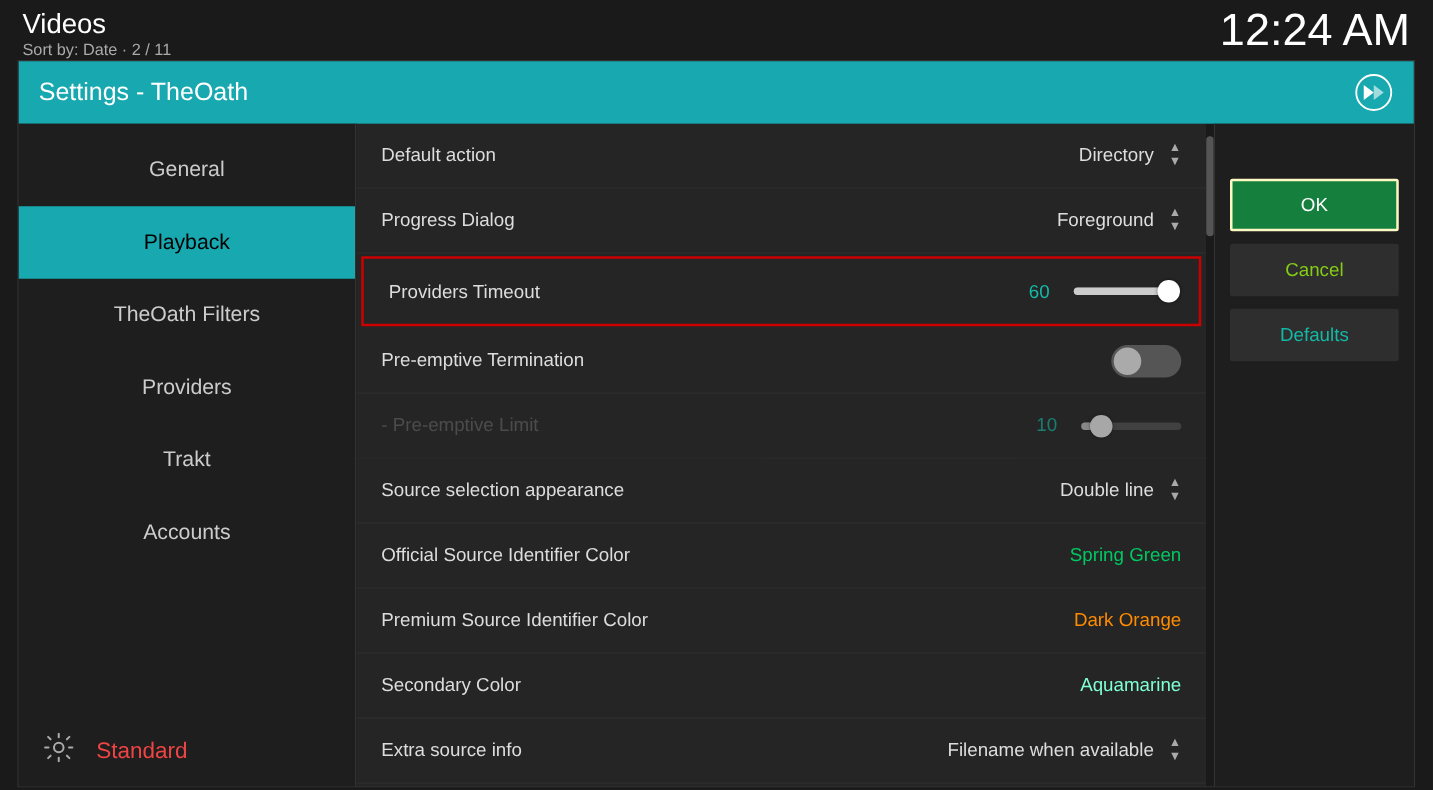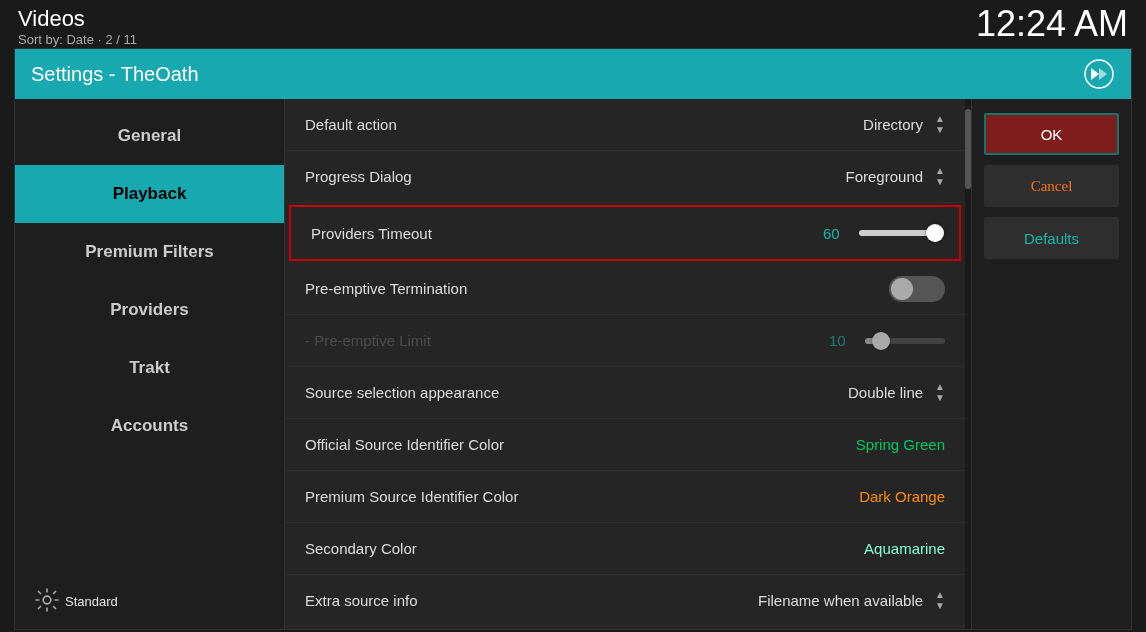--- a/index.html
+++ b/index.html
@@ -76,39 +76,39 @@
       display: flex;
       flex-direction: column;
       padding-top: 8px;
     }
     .sidebar-item {
       height: 58px;
       display: flex;
       align-items: center;
       justify-content: center;
       font-size: 17px;
-      font-weight: 700;
+      font-weight: 400;
       color: #ccc;
       cursor: pointer;
       border: 1px solid transparent;
     }
     .sidebar-item.active {
       background: #17a8b0;
       color: #000000;
     }
     .sidebar-spacer {
       flex: 1;
     }
     .sidebar-bottom {
       padding: 14px 20px;
       display: flex;
       align-items: center;
-      gap: 6px;
-      color: #e5e5e5;
-      font-size: 13px;
+      gap: 18px;
+      color: #ef4444;
+      font-size: 18px;
     }
     .gear-icon svg {
       width: 24px;
       height: 24px;
     }
 
     
     .main-content {
       flex: 1;
       background: #252525;
@@ -228,28 +228,28 @@
       align-items: center;
       justify-content: center;
       font-size: 15px;
       font-weight: 500;
       cursor: pointer;
       border-radius: 2px;
       border: none;
       width: 100%;
     }
     .btn-ok {
-      background: #7f1d1d;
+      background: #15803d;
       color: #fff;
-      border: 2px solid #0f766e;
+      border: 2px solid #fef9c3;
+      margin-top: 30px;
     }
     .btn-cancel {
       background: #2e2e2e;
-      color: #f97316;
-      font-family: Liberation Serif, serif;
+      color: #84cc16;
     }
     .btn-defaults {
       background: #2e2e2e;
       color: #14b8a6;
     }
 
     
     .main-content::-webkit-scrollbar {
       width: 6px;
     }
@@ -312,21 +312,21 @@
   <div class="settings-body">
 
     <div class="sidebar">
       <div class="sidebar-item">
         <span>General</span>
       </div>
       <div class="sidebar-item active">
         <span>Playback</span>
       </div>
       <div class="sidebar-item">
-        <span>Premium Filters</span>
+        <span>TheOath Filters</span>
       </div>
       <div class="sidebar-item">
         <span>Providers</span>
       </div>
       <div class="sidebar-item">
         <span>Trakt</span>
       </div>
       <div class="sidebar-item">
         <span>Accounts</span>
       </div>

